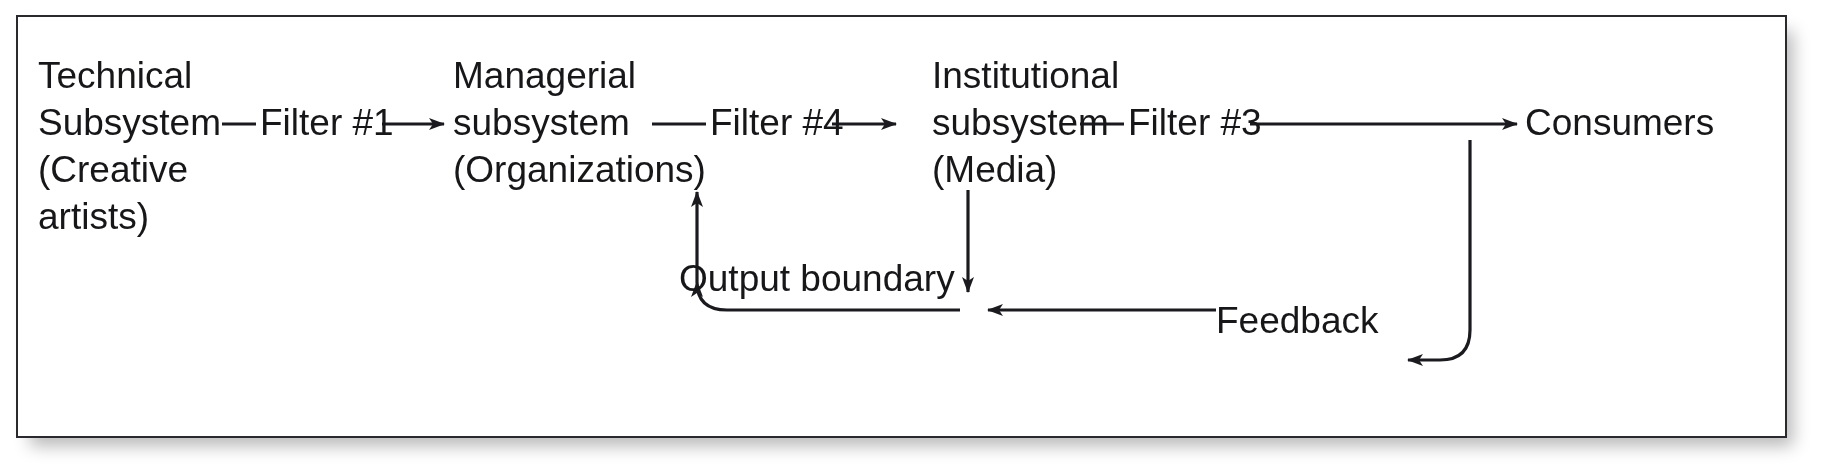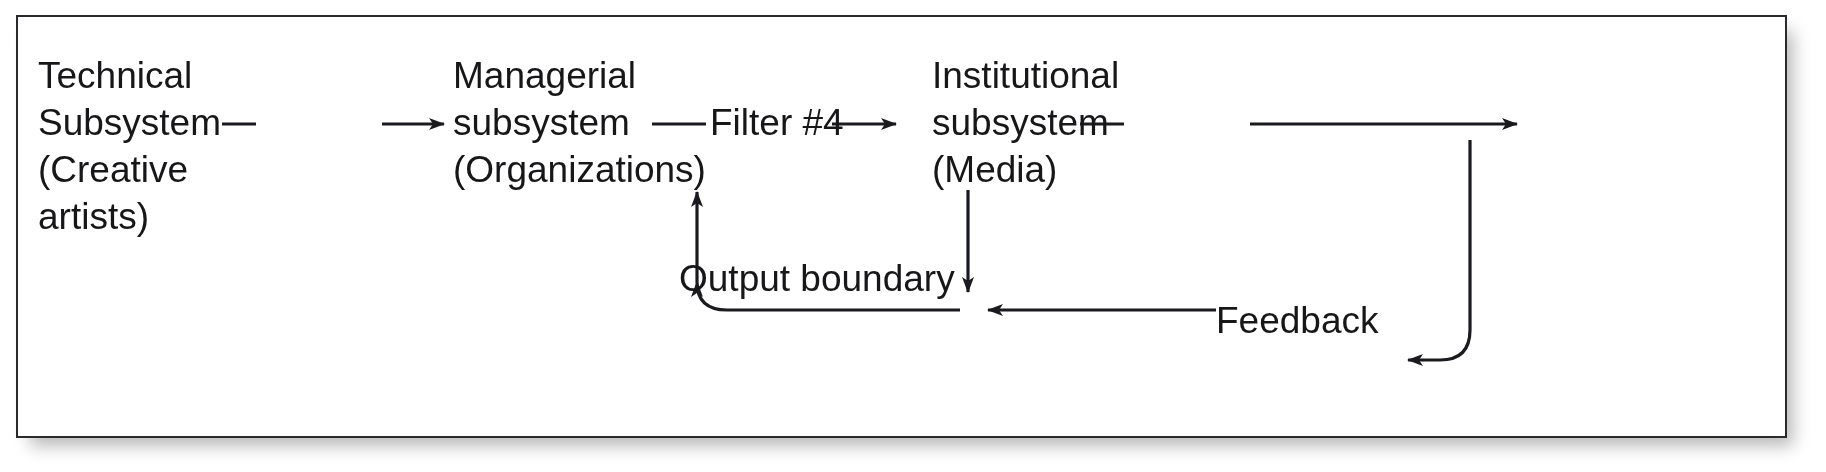--- a/index.html
+++ b/index.html
@@ -96,23 +96,26 @@
 artists)</div>
 
   <div class="node" id="n-managerial">Managerial
 subsystem
 (Organizations)</div>
 
   <div class="node" id="n-institutional">Institutional
 subsystem
 (Media)</div>
 
+  <div class="node" id="n-consumers">Consumers</div>
 
+  <div class="edge-label" id="l-filter1">Filter #1</div>
 
   <div class="edge-label" id="l-filter2">Filter #4</div>
 
+  <div class="edge-label" id="l-filter3">Filter #3</div>
 
 
   <div class="edge-label" id="l-output-boundary">Output boundary</div>
 
   <div class="edge-label" id="l-feedback">Feedback</div>
 
 </div>
 
 </body></html>

